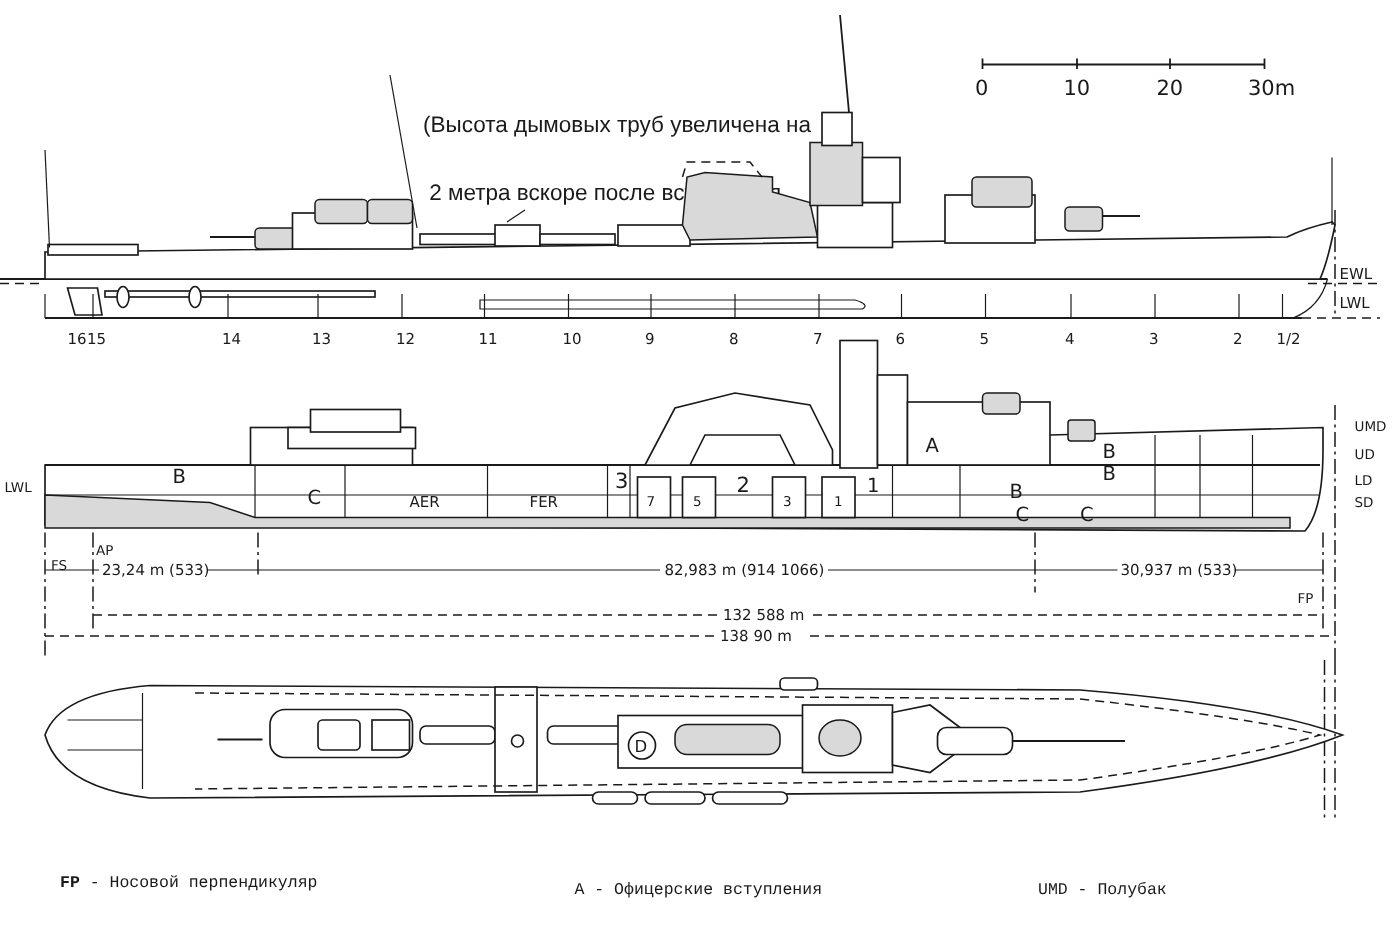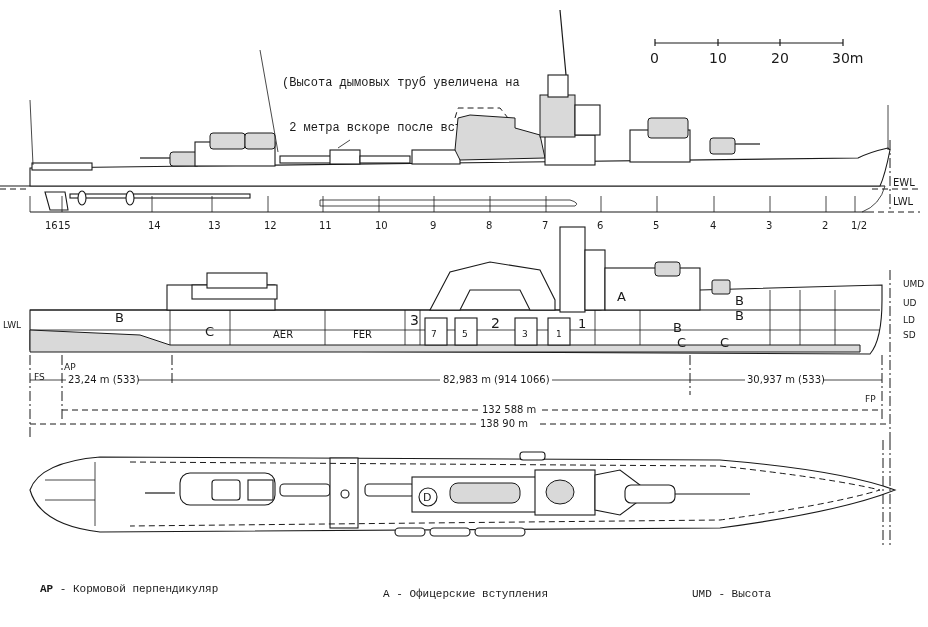--- a/index.html
+++ b/index.html
@@ -1,18 +1,18 @@
 <!DOCTYPE html>
 <html><head>
 <meta charset="utf-8">
 <style>
   html,body{margin:0;padding:0;background:#ffffff;}
   body{width:928px;height:627px;position:relative;overflow:hidden;font-family:"DejaVu Sans Mono","Liberation Mono",monospace;color:#1a1a1a;}
   svg{position:absolute;left:0;top:0;}
-  .note{position:absolute;left:282px;top:46px;font-size:12px;line-height:15px;font-family:Liberation Mono, monospace;white-space:pre;}
+  .note{position:absolute;left:282px;top:46px;font-size:15px;line-height:15px;font-family:Liberation Sans, sans-serif;white-space:pre;}
   .legend{position:absolute;font-size:11px;line-height:14.5px;font-family:"Liberation Mono","DejaVu Sans Mono",monospace;white-space:pre;}
   .legend .row b{font-weight:bold;}
   .lbl{font-family:"DejaVu Sans","Liberation Sans",sans-serif;fill:#1a1a1a;}
   .stroke{stroke:#1a1a1a;fill:none;stroke-width:1.2;}
   .thin{stroke:#1a1a1a;fill:none;stroke-width:0.8;}
   .dash{stroke:#1a1a1a;fill:none;stroke-width:1;stroke-dasharray:6 4;}
   .dashdot{stroke:#1a1a1a;fill:none;stroke-width:1;stroke-dasharray:10 3 2 3;}
   .fillw{fill:#ffffff;stroke:#1a1a1a;stroke-width:1.1;}
   .grey{fill:#d9d9d9;stroke:#1a1a1a;stroke-width:1;}
 </style>
@@ -242,28 +242,29 @@
     <rect class="fillw" x="395" y="528" width="30" height="8" rx="4"></rect>
     <rect class="fillw" x="430" y="528" width="40" height="8" rx="4"></rect>
     <rect class="fillw" x="475" y="528" width="50" height="8" rx="4"></rect>
     <rect class="fillw" x="520" y="452" width="25" height="8" rx="3"></rect>
     <line class="dashdot" x1="883" y1="440" x2="883" y2="545"></line>
     <line class="dashdot" x1="890" y1="440" x2="890" y2="545"></line>
   </g>
 </svg>
 
 <div class="legend" style="left:40px;top:553px;">
+  <div class="row"><b>FP</b><span> - Носовой перпендикуляр</span></div>
   <div class="row"><b>AP</b><span> - Кормовой перпендикуляр</span></div>
   
   
 </div>
 <div class="legend" style="left:383px;top:558px;">
   <div class="row"><span>A</span><span> - Офицерские вступления</span></div>
   
   
   
 </div>
 <div class="legend" style="left:692px;top:558px;">
-  <div class="row"><span>UMD</span><span> - Высота</span></div>
+  <div class="row"><span>UMD</span><span> - Полубак</span></div>
   
   
   
 </div>
 
 </body></html>

